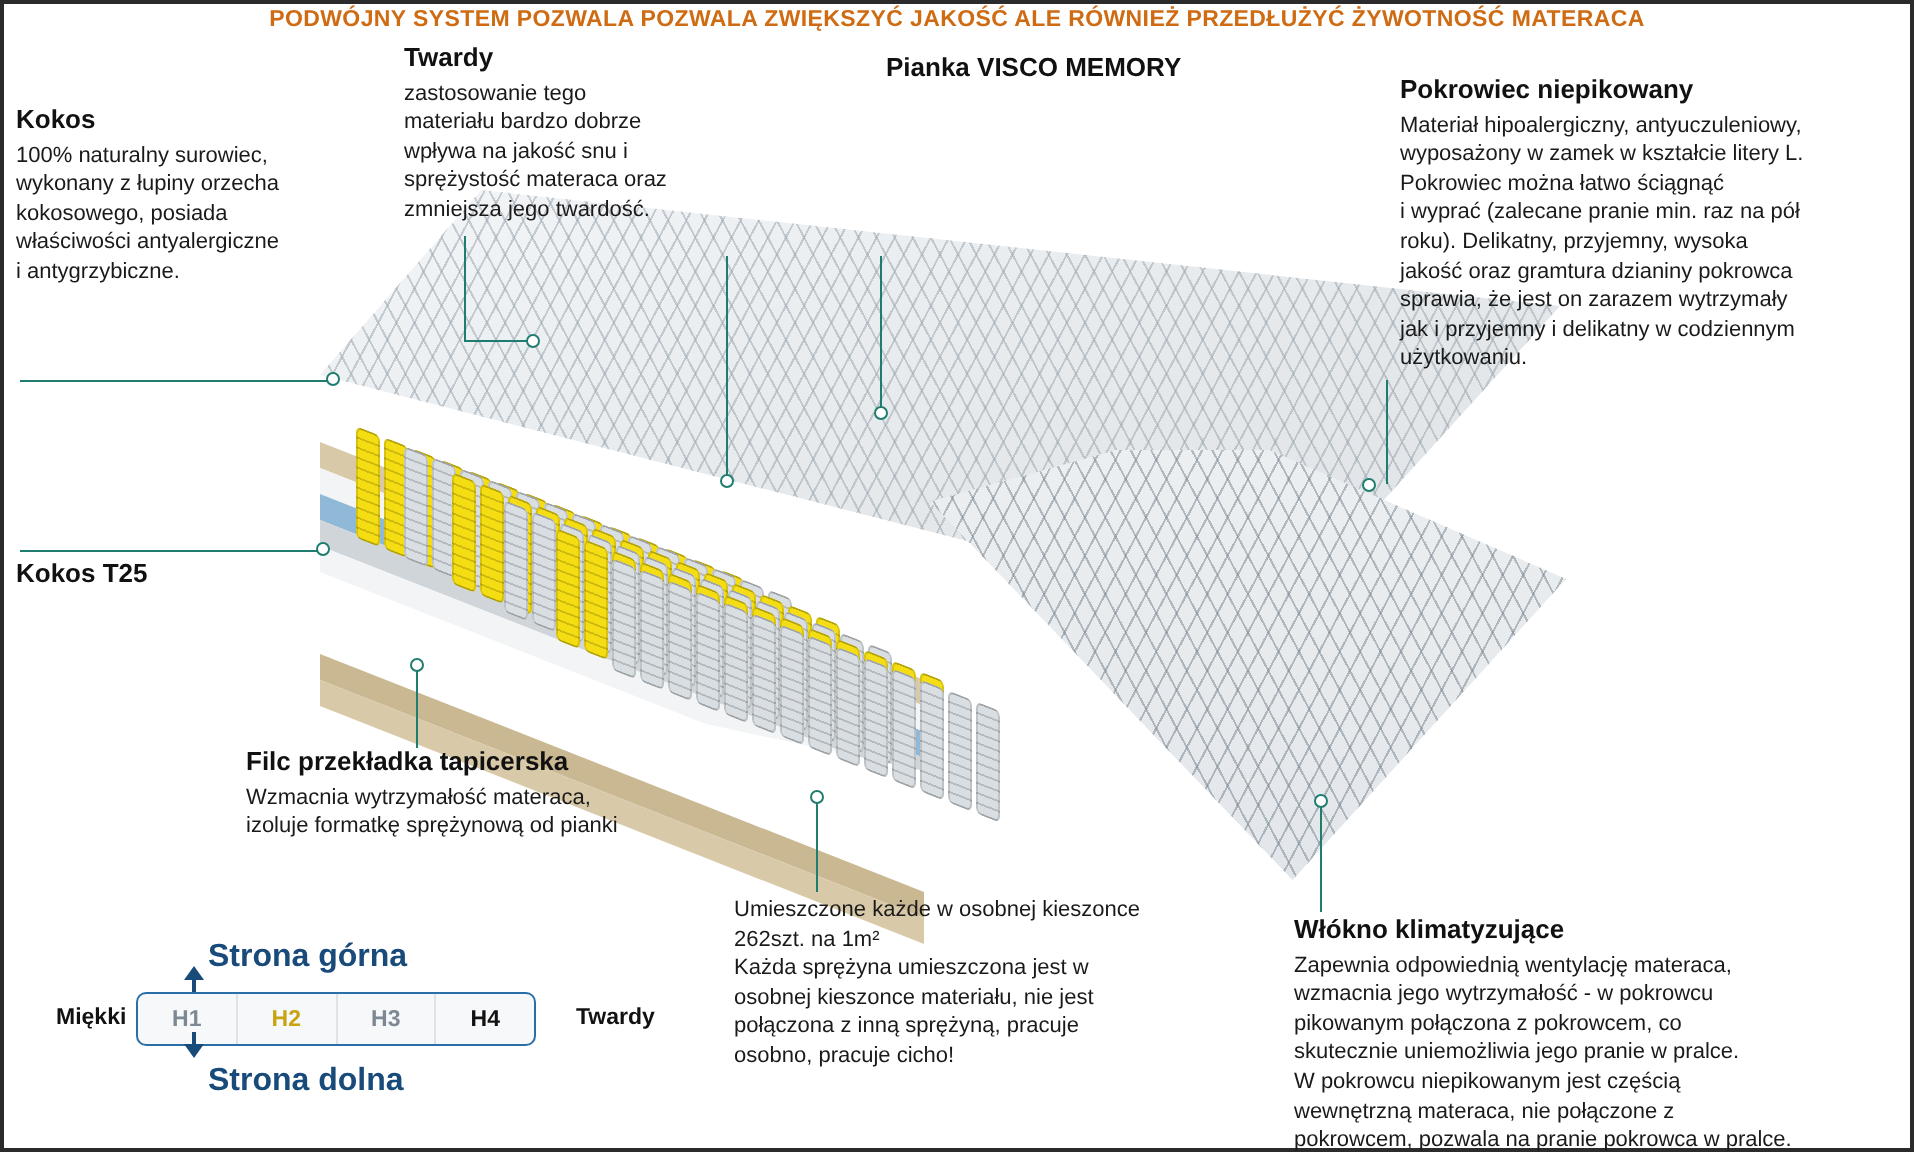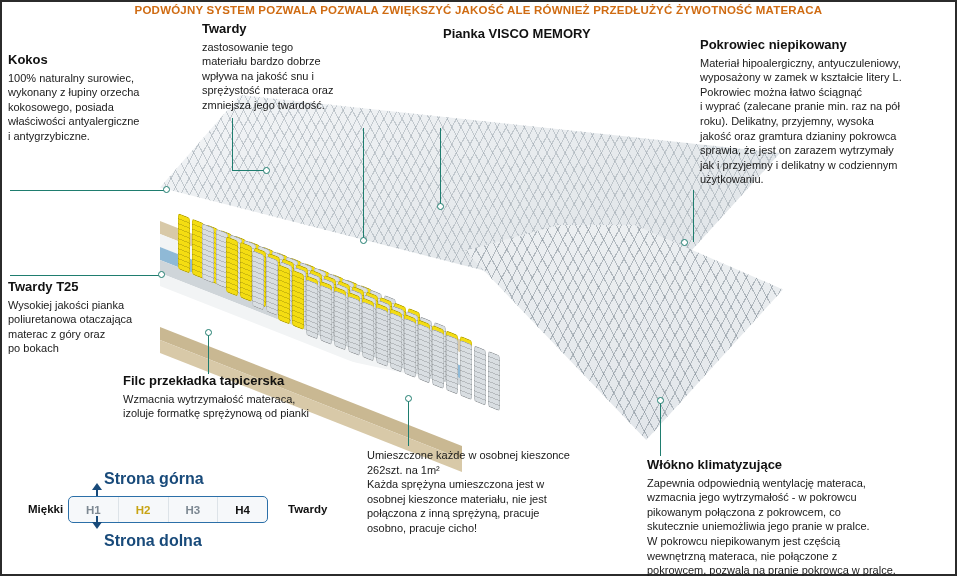--- a/index.html
+++ b/index.html
@@ -383,25 +383,21 @@
 Pokrowiec można łatwo ściągnąć
 i wyprać (zalecane pranie min. raz na pół
 roku). Delikatny, przyjemny, wysoka
 jakość oraz gramtura dzianiny pokrowca
 sprawia, że jest on zarazem wytrzymały
 jak i przyjemny i delikatny w codziennym
 użytkowaniu.</div>
 </div>
 
 <div class="callout" id="c-t25">
-  <div class="title">Twardy T25</div>
-  <div class="body">Wysokiej jakości pianka
-poliuretanowa otaczająca
-materac z góry oraz
-po bokach</div>
+  <div class="title">Kokos T25</div>
 </div>
 
 <div class="callout" id="c-filc">
   <div class="title">Filc przekładka tapicerska</div>
   <div class="body">Wzmacnia wytrzymałość materaca,
 izoluje formatkę sprężynową od pianki</div>
 </div>
 
 <div class="callout" id="c-spr">
   <div class="body">Umieszczone każde w osobnej kieszonce

